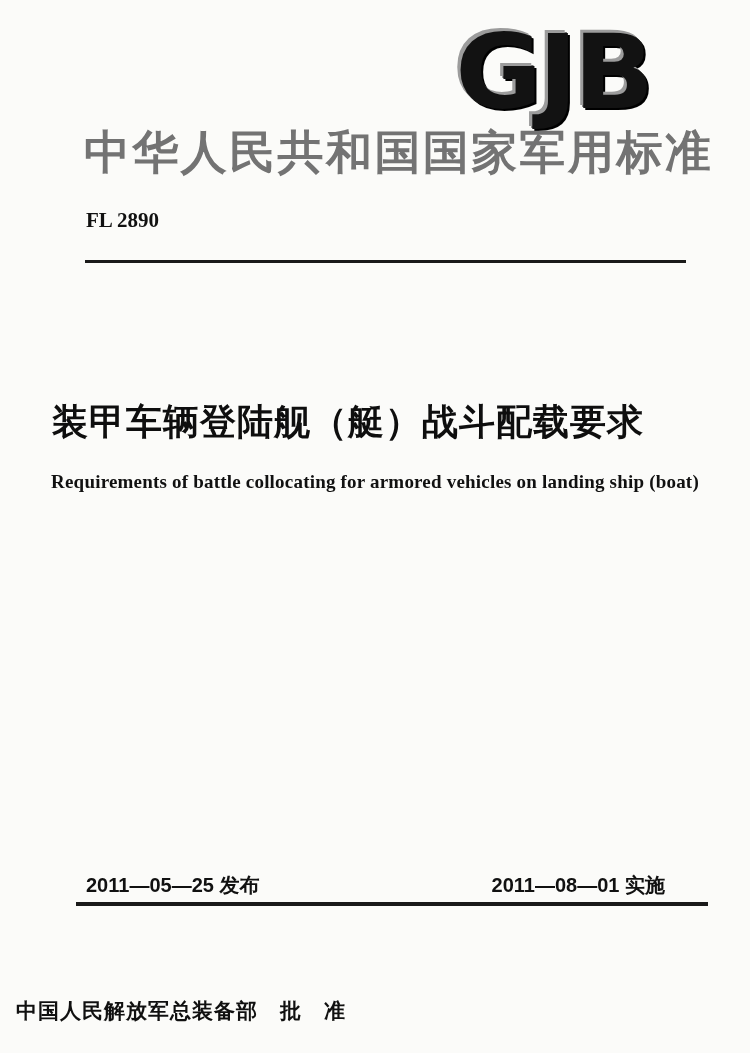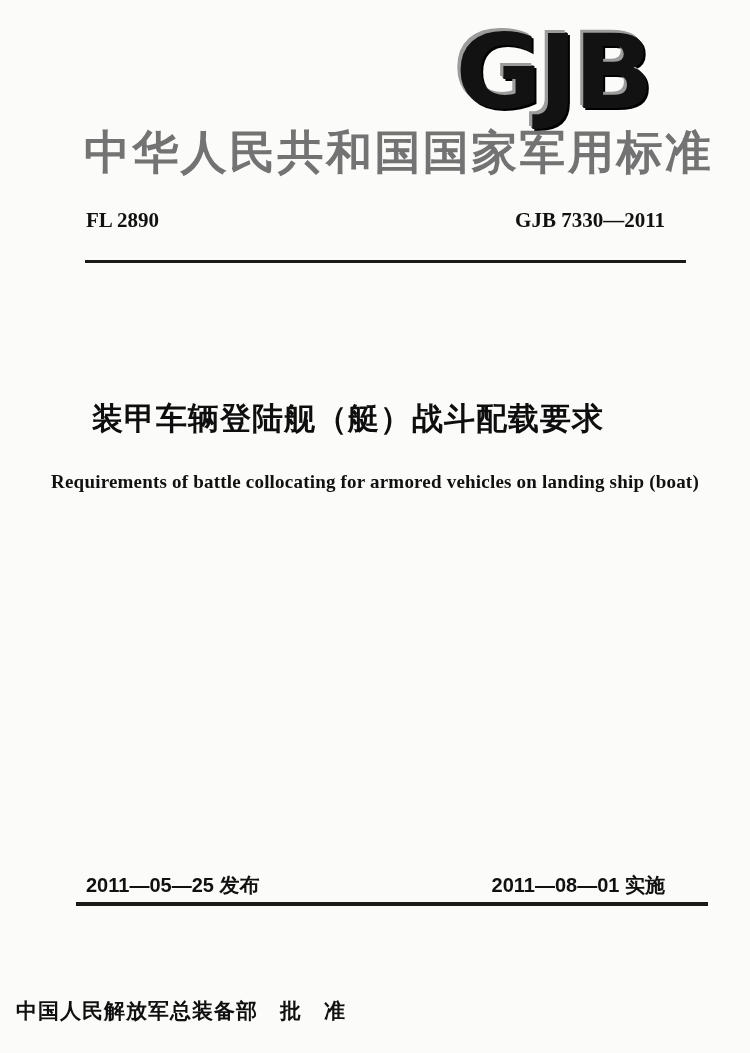--- a/index.html
+++ b/index.html
@@ -87,21 +87,21 @@
 
   
   .title-zh {
     position: absolute;
     top: 398px;
     left: 0;
     width: 696px;
     text-align: center;
     font-family: "Liberation Sans", sans-serif;
     font-weight: 700;
-    font-size: 31px;
+    font-size: 36px;
     letter-spacing: 1px;
     color: #0e0e0e;
     margin: 0;
   }
 
   
   .title-en {
     position: absolute;
     top: 471px;
     left: 35px;
@@ -148,21 +148,20 @@
 <body style="background: rgb(251, 251, 249);">
 
 <div class="page" style="color: rgb(21, 21, 21);">
 
   <div class="gjb-logo">GJB</div>
 
   <div class="standard-type">中华人民共和国国家军用标准</div>
 
   <div class="code-row">
     <span>FL 2890</span>
-    <span>GJB 7330—2011</span>
   </div>
 
   <div class="rule rule-top"></div>
 
   <h1 class="title-zh">装甲车辆登陆舰（艇）战斗配载要求</h1>
 
   <h2 class="title-en">Requirements of battle collocating for armored vehicles on landing ship (boat)</h2>
 
   <div class="dates-row">
     <span>2011—05—25 发布</span>

